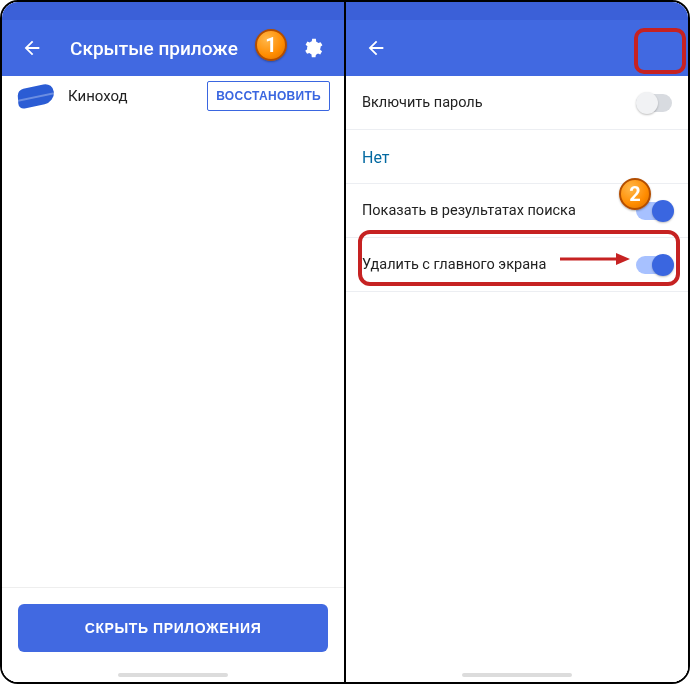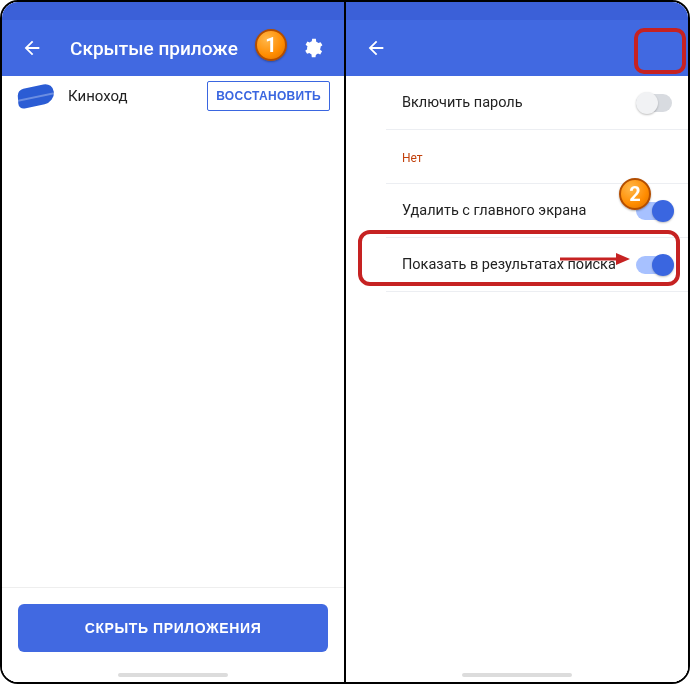--- a/index.html
+++ b/index.html
@@ -180,33 +180,32 @@
   }
 
   
   .setting-row {
     display: flex;
     align-items: center;
     padding: 16px 16px;
     border-bottom: 1px solid #eceef2;
     position: relative;
     min-height: 54px;
-    margin-left: 40px;
   }
   .setting-label {
     flex: 1;
     font-size: 14.5px;
     color: #222;
     white-space: nowrap;
     overflow: hidden;
     text-overflow: ellipsis;
   }
   .setting-sub {
-    font-size: 12px;
-    color: #c2410c;
+    font-size: 16px;
+    color: #0369a1;
     margin-top: 2px;
   }
   .setting-stack { display:flex;flex-direction:column;flex:1;min-width:0; }
   .toggle {
     width: 36px;
     height: 18px;
     border-radius: 9px;
     position: relative;
     cursor: pointer;
     flex-shrink: 0;
@@ -308,26 +307,26 @@
         <div class="toggle off"></div>
       </div>
 
       <div class="setting-row">
         <div class="setting-stack">
           <div class="setting-sub">Нет</div>
         </div>
       </div>
 
       <div class="setting-row">
+        <div class="setting-label">Показать в результатах поиска</div>
+        <div class="toggle on"></div>
+      </div>
+
+      <div class="setting-row">
         <div class="setting-label">Удалить с главного экрана</div>
-        <div class="toggle on"></div>
-      </div>
-
-      <div class="setting-row">
-        <div class="setting-label">Показать в результатах поиска</div>
         <div class="toggle on"></div>
       </div>
 
     </div>
     <div class="nav-strip">
         <div class="pill"></div>
       </div>
   </div>
 
 </div>

